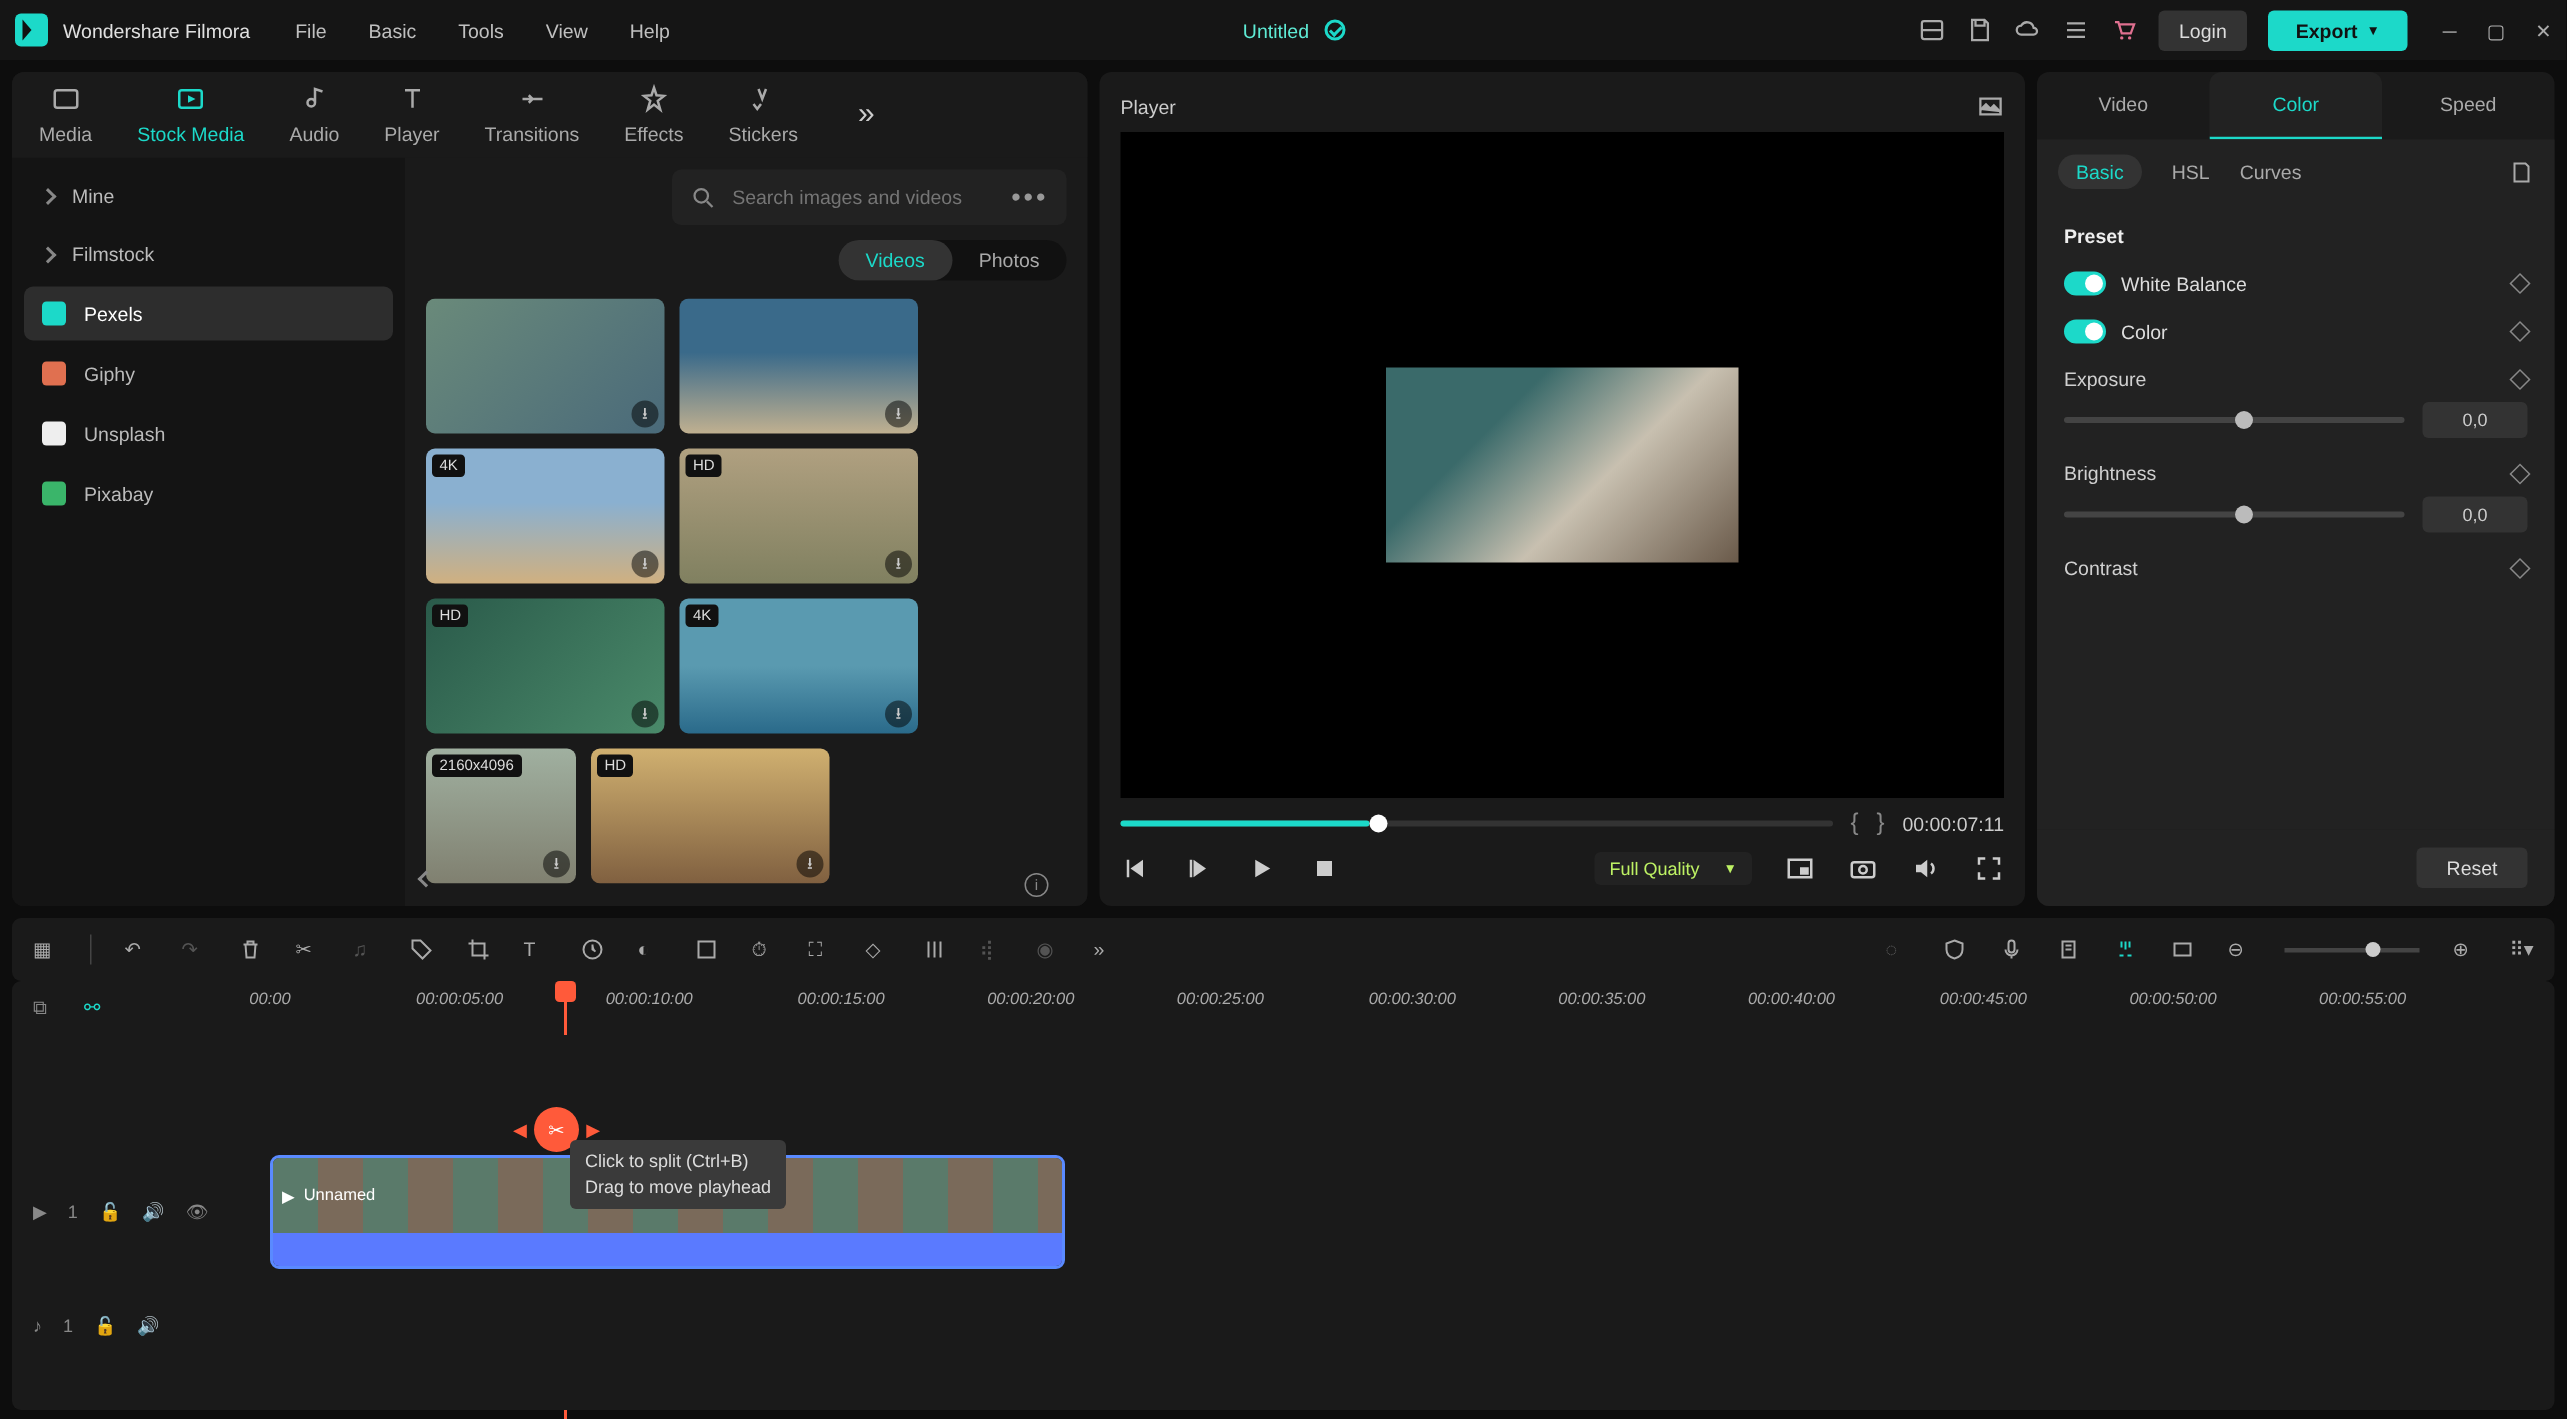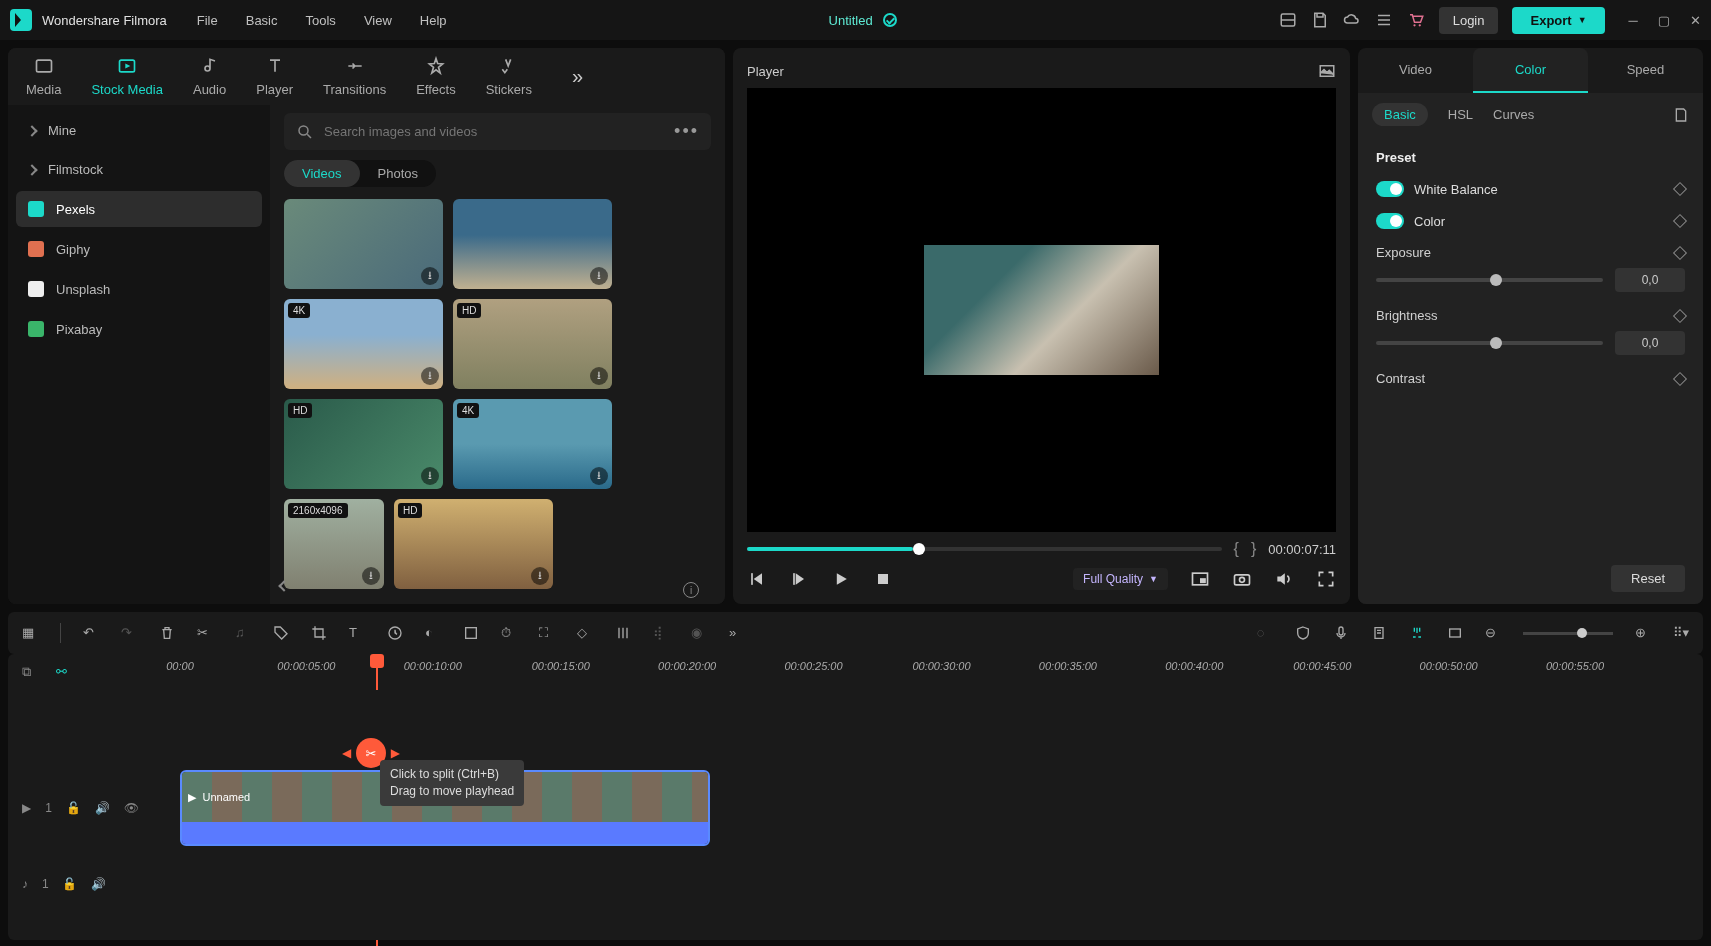--- a/index.html
+++ b/index.html
@@ -24,21 +24,21 @@
   .tab-item { display:flex; flex-direction:column; align-items:center; gap:6px; color:#aaa; cursor:pointer; }
   .tab-item.active { color:#1cd9c9; }
   .tab-icon { width:20px; height:20px; }
   .tab-more { display:flex; align-items:center; color:#ccc; font-size:20px; margin-left:10px; }
   .left-body { display:flex; flex:1; overflow:hidden; }
   .sidebar { width:262px; background:#141414; padding:8px; }
   .side-item { display:flex; align-items:center; gap:12px; padding:10px 12px; border-radius:6px; margin-bottom:4px; cursor:pointer; color:#bbb; }
   .side-item.active { background:#2d2d2d; color:#fff; }
   .side-arrow { width:8px; height:8px; border-right:2px solid #888; border-bottom:2px solid #888; transform:rotate(-45deg); }
   .side-icon { width:16px; height:16px; border-radius:3px; }
-  .media-area { flex:1; display:flex; flex-direction:column; padding:8px 14px; background:#1a1a1a; position:relative; }
+  .media-area { flex:1; display:flex; flex-direction:column; padding:8px 14px; background:#1a1a1a; position:relative;align-items:flex-end; }
   .search-row { display:flex; align-items:center; gap:10px; background:#222; border-radius:6px; padding:8px 12px; margin-bottom:10px; }
   .search-row input { flex:1; background:none; border:none; color:#ccc; outline:none; font-size:13px; }
   .search-dots { color:#999; margin-left:auto; font-size:18px; letter-spacing:2px; }
   .seg { display:flex; background:#111; border-radius:16px; width:fit-content; margin-bottom:12px; }
   .seg span { padding:6px 18px; border-radius:16px; cursor:pointer; color:#aaa; }
   .seg span.on { background:#333; color:#1cd9c9; }
   .thumbs { display:flex; flex-wrap:wrap; gap:10px; overflow-y:auto; }
   .thumb { width:159px; height:90px; background:linear-gradient(135deg,#4a5a3a,#6a7a5a); border-radius:6px; position:relative; overflow:hidden; }
   .thumb.ocean { background:linear-gradient(180deg,#3a6a8a 40%,#c0b090); }
   .thumb.beach { background:linear-gradient(180deg,#8ab0d0 40%,#d0b080); }
@@ -60,21 +60,21 @@
   .preview-img { width:235px; height:130px; background:linear-gradient(135deg,#3a6a6a 30%,#c8c0b0 60%, #6a5a4a); }
   .play-bar { display:flex; align-items:center; gap:12px; margin-top:8px; }
   .prog { flex:1; height:4px; background:#333; border-radius:2px; position:relative; }
   .prog-fill { position:absolute; left:0; top:0; height:100%; width:35%; background:#1cd9c9; border-radius:2px; }
   .prog-knob { position:absolute; left:35%; top:-4px; width:12px; height:12px; background:#fff; border-radius:50%; }
   .brace { color:#888; font-size:16px; }
   .tc { color:#ccc; font-size:13px; }
   .play-ctrls { display:flex; align-items:center; gap:22px; margin-top:10px; }
   .play-ctrls .spacer { flex:1; }
   .pc-btn { color:#ccc; width:20px; height:20px; display:flex; align-items:center; justify-content:center; cursor:pointer; }
-  .quality { background:#222; padding:4px 10px; border-radius:4px; color:#c4b5fd; font-size:12px; display:flex; align-items:center; gap:6px; }
+  .quality { background:#222; padding:4px 10px; border-radius:4px; color:#bef264; font-size:12px; display:flex; align-items:center; gap:16px; }
   .right-panel { width:345px; background:#1a1a1a; border-radius:8px; display:flex; flex-direction:column; }
   .rp-tabs { display:flex; }
   .rp-tab { flex:1; text-align:center; padding:14px; color:#aaa; cursor:pointer; }
   .rp-tab.active { background:#222; color:#1cd9c9; border-bottom:2px solid #1cd9c9; border-radius:8px 8px 0 0; }
   .rp-sub { display:flex; align-items:center; padding:10px 14px; gap:20px; background:#222; }
   .rp-sub span { color:#aaa; cursor:pointer; }
   .rp-sub span.on { background:#333; color:#1cd9c9; padding:4px 12px; border-radius:12px; }
   .rp-body { padding:14px 18px; background:#222; flex:1; display:flex; flex-direction:column; gap:16px; }
   .rp-h { font-weight:600; color:#eee; }
   .rp-row { display:flex; align-items:center; justify-content:space-between; }

